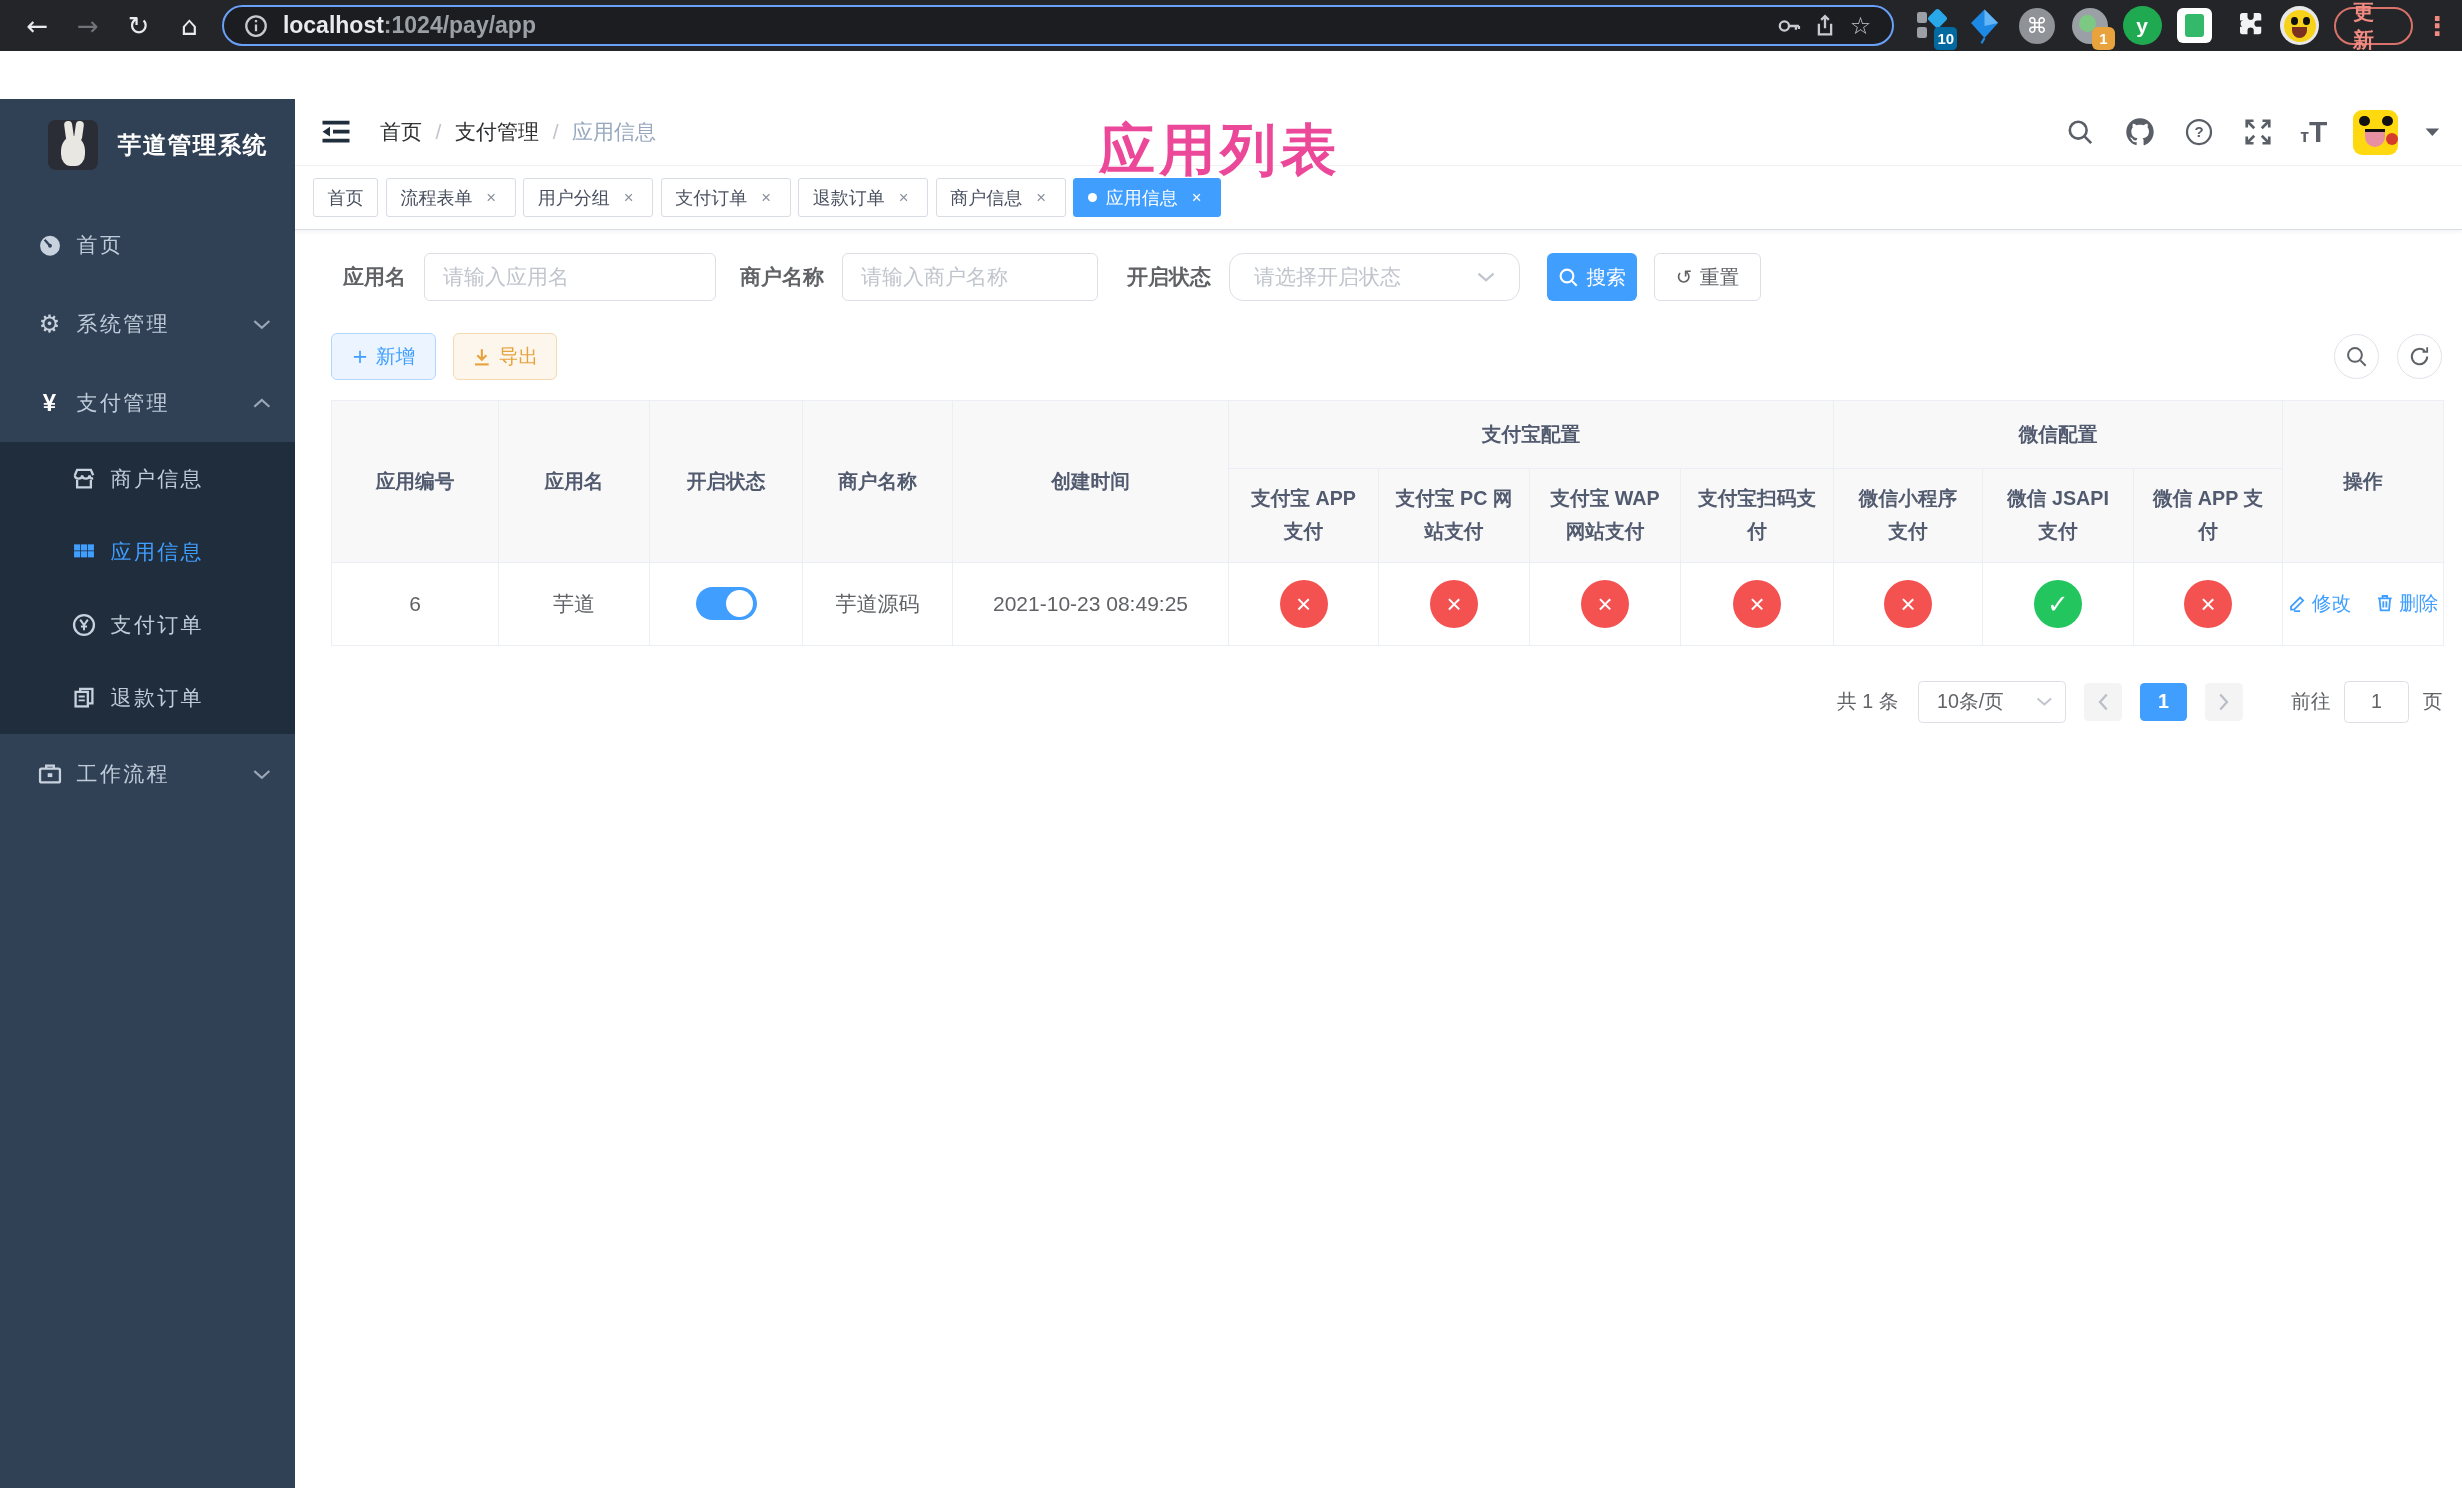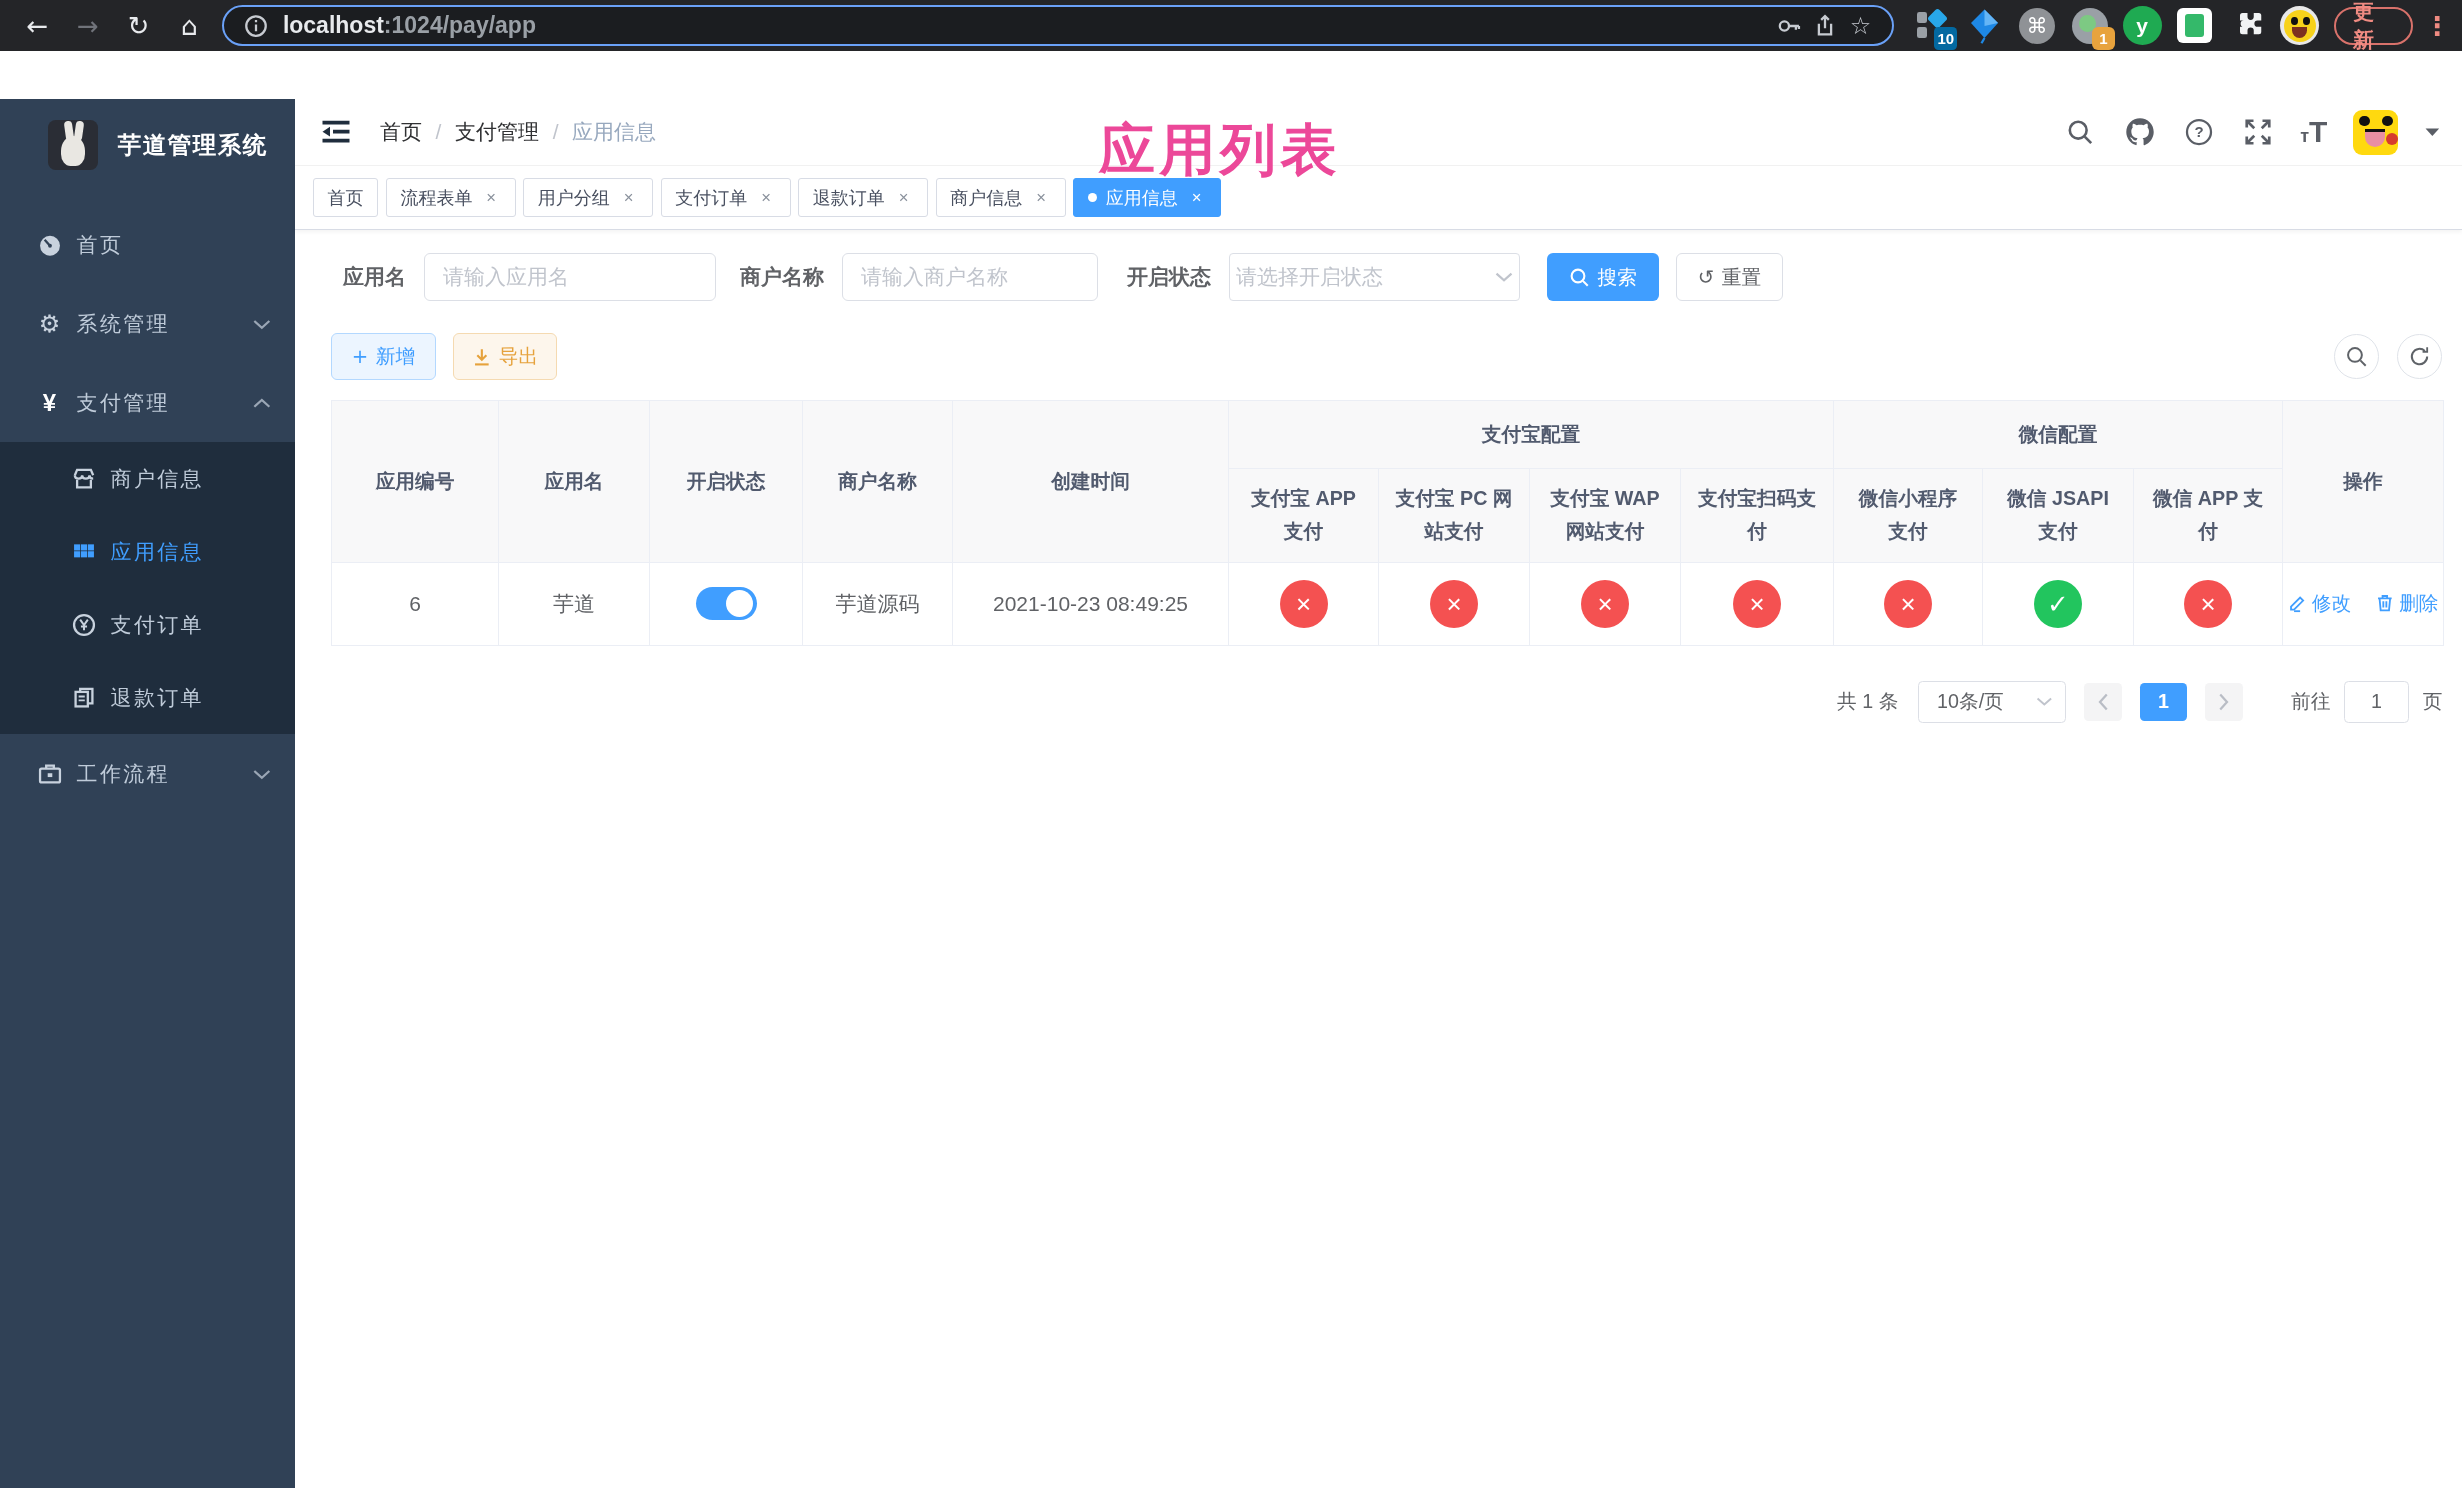--- a/index.html
+++ b/index.html
@@ -95,26 +95,26 @@
   .tab.active .close { color:#fff; }
 
   
   .content { padding:23px 19.7px 0 36px; }
   .filter-row { display:flex; align-items:center; margin-left:12px; }
   .f-label { font-size:21px; font-weight:bold; color:#606266; margin-right:18px; white-space:nowrap; }
   .f-input { height:48px; border:0.8px solid #dcdfe6; border-radius:6px; font-size:21px; padding:0 18px; color:#606266; outline:none; background:#fff; }
   .f-input::placeholder { color:#c0c4cc; }
   .in1 { width:292px; margin-right:24px; }
   .in2 { width:256px; margin-right:29px; }
-  .f-select { width:291px; height:48px; border:0.8px solid #dcdfe6; border-radius:4px; display:flex; align-items:center;
-              padding:0 6px; color:#c0c4cc; font-size:21px; margin-right:27px; cursor:pointer; }
+  .f-select { width:291px; height:48px; border:0.8px solid #dcdfe6; border-radius:14px; display:flex; align-items:center;
+              padding:0 24px; color:#c0c4cc; font-size:21px; margin-right:27px; cursor:pointer; }
   .f-select .chev { margin-left:auto; }
   .btn { height:48px; border-radius:6px; font-size:19.7px; display:inline-flex; align-items:center; justify-content:center; cursor:pointer; border:0.8px solid transparent; }
   .btn .bic { margin-right:7.6px; display:inline-flex; align-items:center; }
-  .btn-primary { background:#409eff; color:#fff; padding:0 21px; }
+  .btn-primary { background:#409eff; color:#fff; padding:0 10px; }
   .btn-plain { background:#fff; color:#606266; border-color:#dcdfe6; padding:0 21px; margin-left:16.7px; }
   .action-row { display:flex; align-items:center; margin-top:32px; }
   .btn-add { height:47px; background:#ecf5ff; border-color:#b3d8ff; color:#409eff; padding:0 19.7px; }
   .btn-export { height:47px; background:#fdf6ec; border-color:#f5dab1; color:#e6a23c; padding:0 18px; margin-left:16.7px; }
   .round-btns { margin-left:auto; display:flex; gap:18px; }
   .round-btn { width:45px; height:45px; border:0.8px solid #dfe3e9; border-radius:50%; display:flex; align-items:center; justify-content:center; color:#5f6368; cursor:pointer; background:#fff; }
 
   
   table.grid { border-collapse:collapse; margin-top:19.7px; table-layout:fixed; width:2112px; }
   .grid th, .grid td { border:0.8px solid #ebeef5; text-align:center; vertical-align:middle; }

